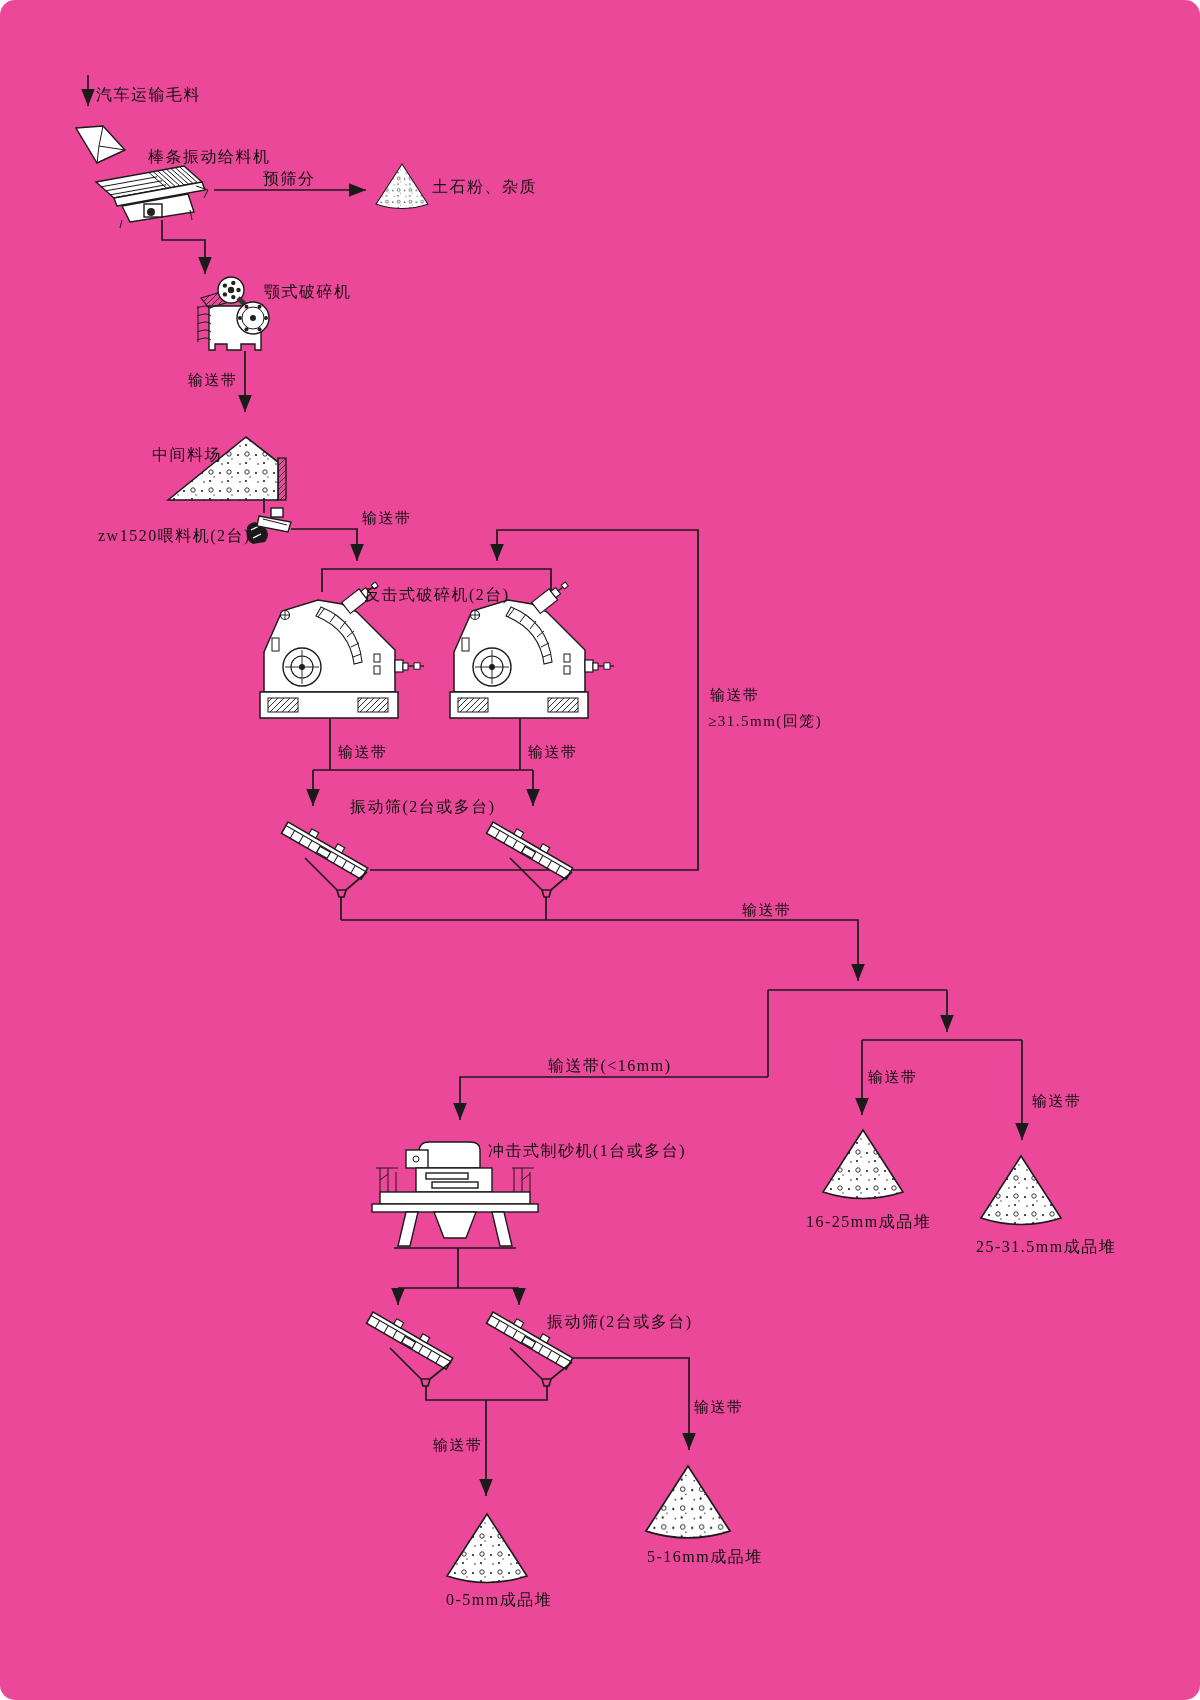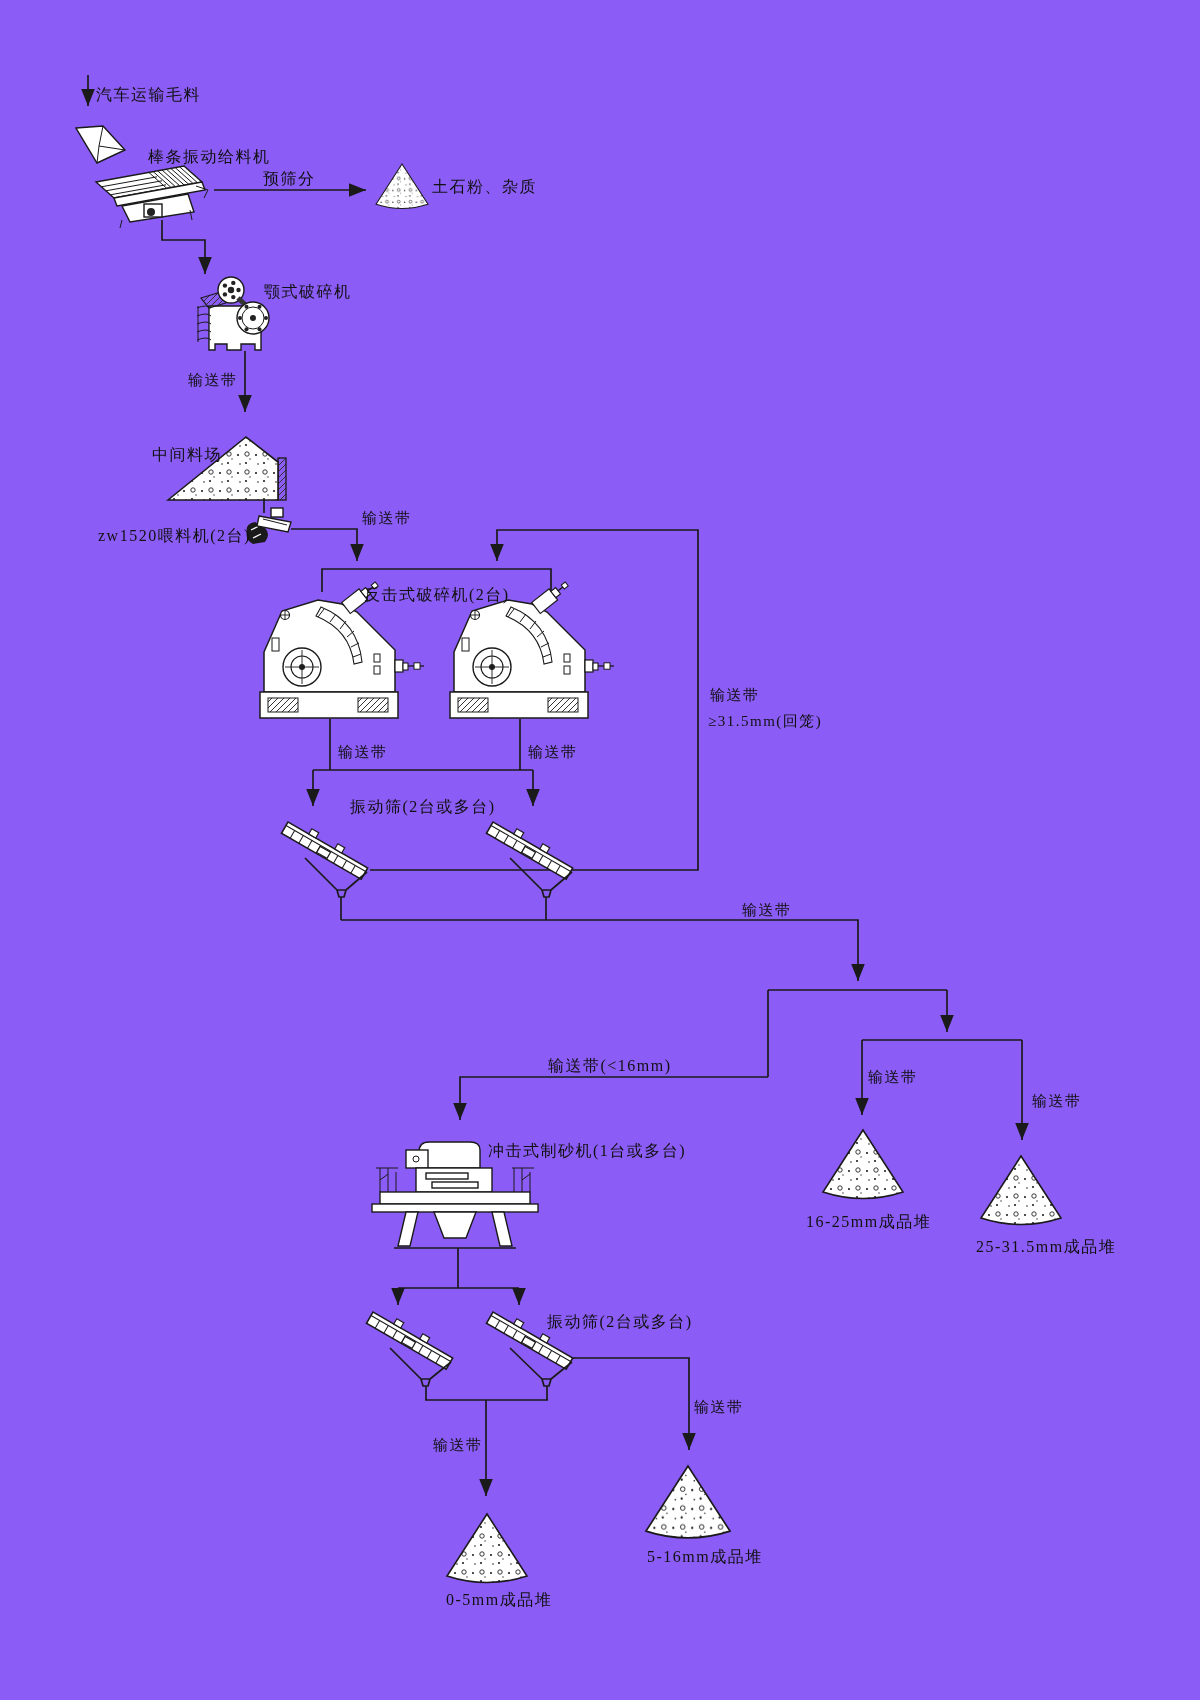--- a/index.html
+++ b/index.html
@@ -1,16 +1,16 @@
 <!DOCTYPE html>
 <html><head>
 <meta charset="utf-8">
 <style>
   html,body{margin:0;padding:0;background:#ffffff;}
-  .canvas{position:relative;width:1200px;height:1700px;background:#8b5cf6;overflow:hidden;}
+  .canvas{position:relative;width:1200px;height:1700px;background:#ec4899;overflow:hidden;border-radius:15px;}
   svg{display:block;}
   .lbl{font-family:"Liberation Serif","DejaVu Serif",serif;font-size:16px;fill:#111;letter-spacing:1.5px;}
   .lbl-s{font-family:"Liberation Serif","DejaVu Serif",serif;font-size:15px;fill:#111;letter-spacing:1.5px;}
   .flow{stroke:#1a1a1a;stroke-width:1.7;fill:none;}
   .mk{stroke:#1a1a1a;stroke-width:1.4;fill:#ffffff;}
   .mk2{stroke:#1a1a1a;stroke-width:1;fill:none;}
   .thin{stroke:#1a1a1a;stroke-width:1;fill:none;}
 </style>
 </head>
 <body>

